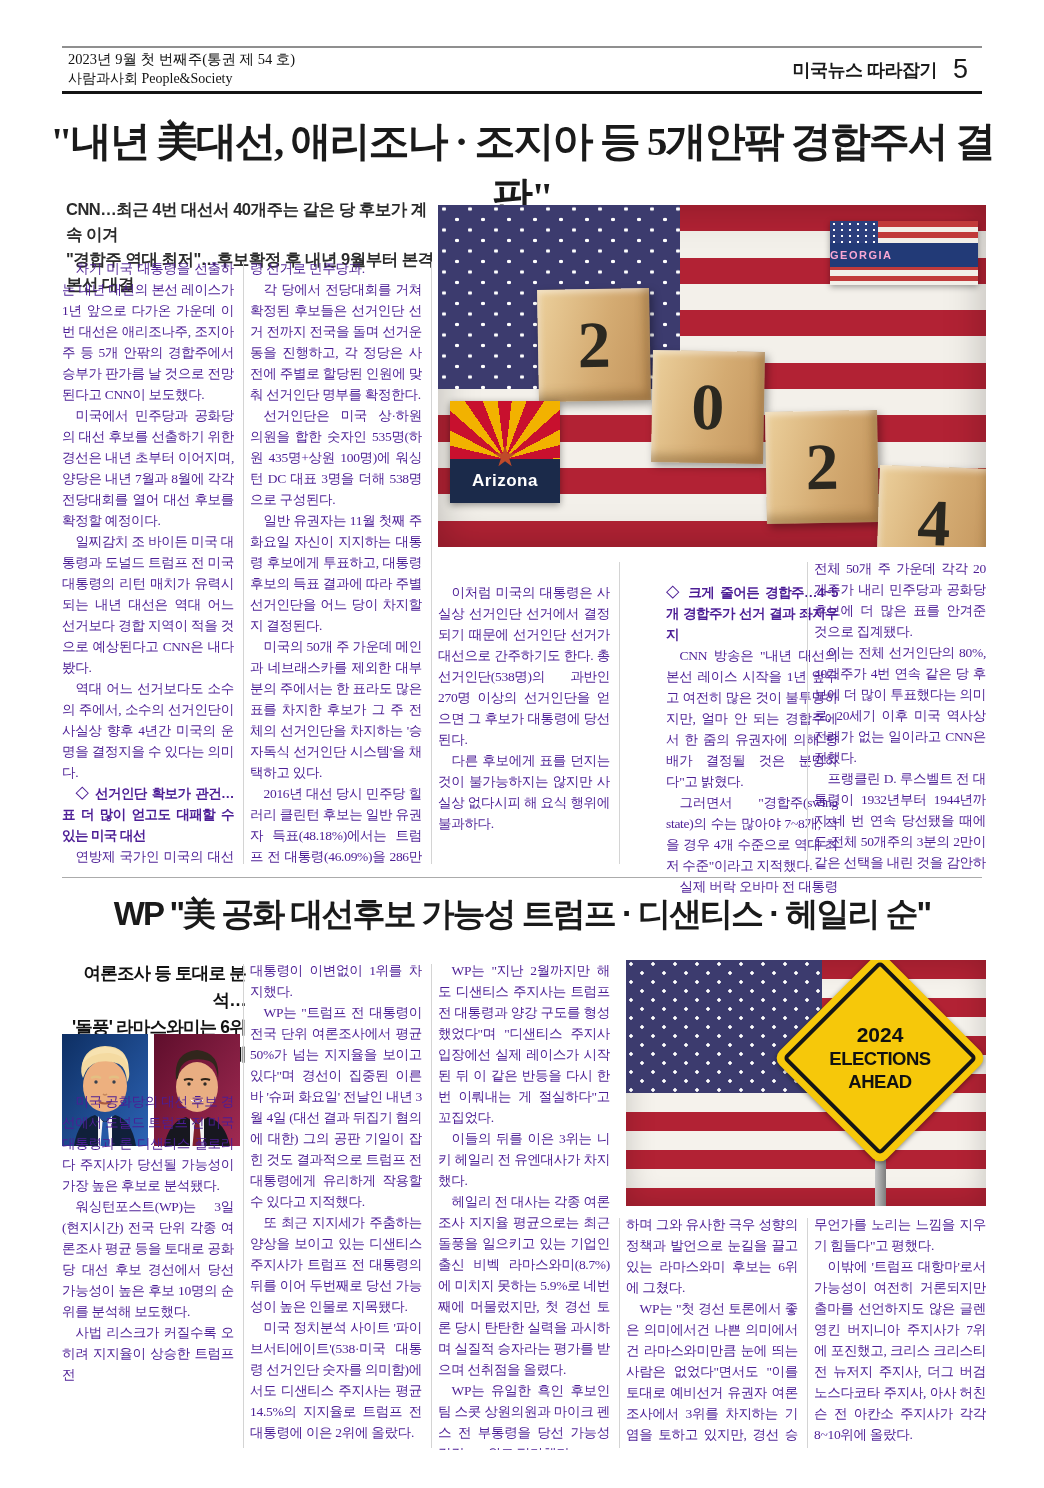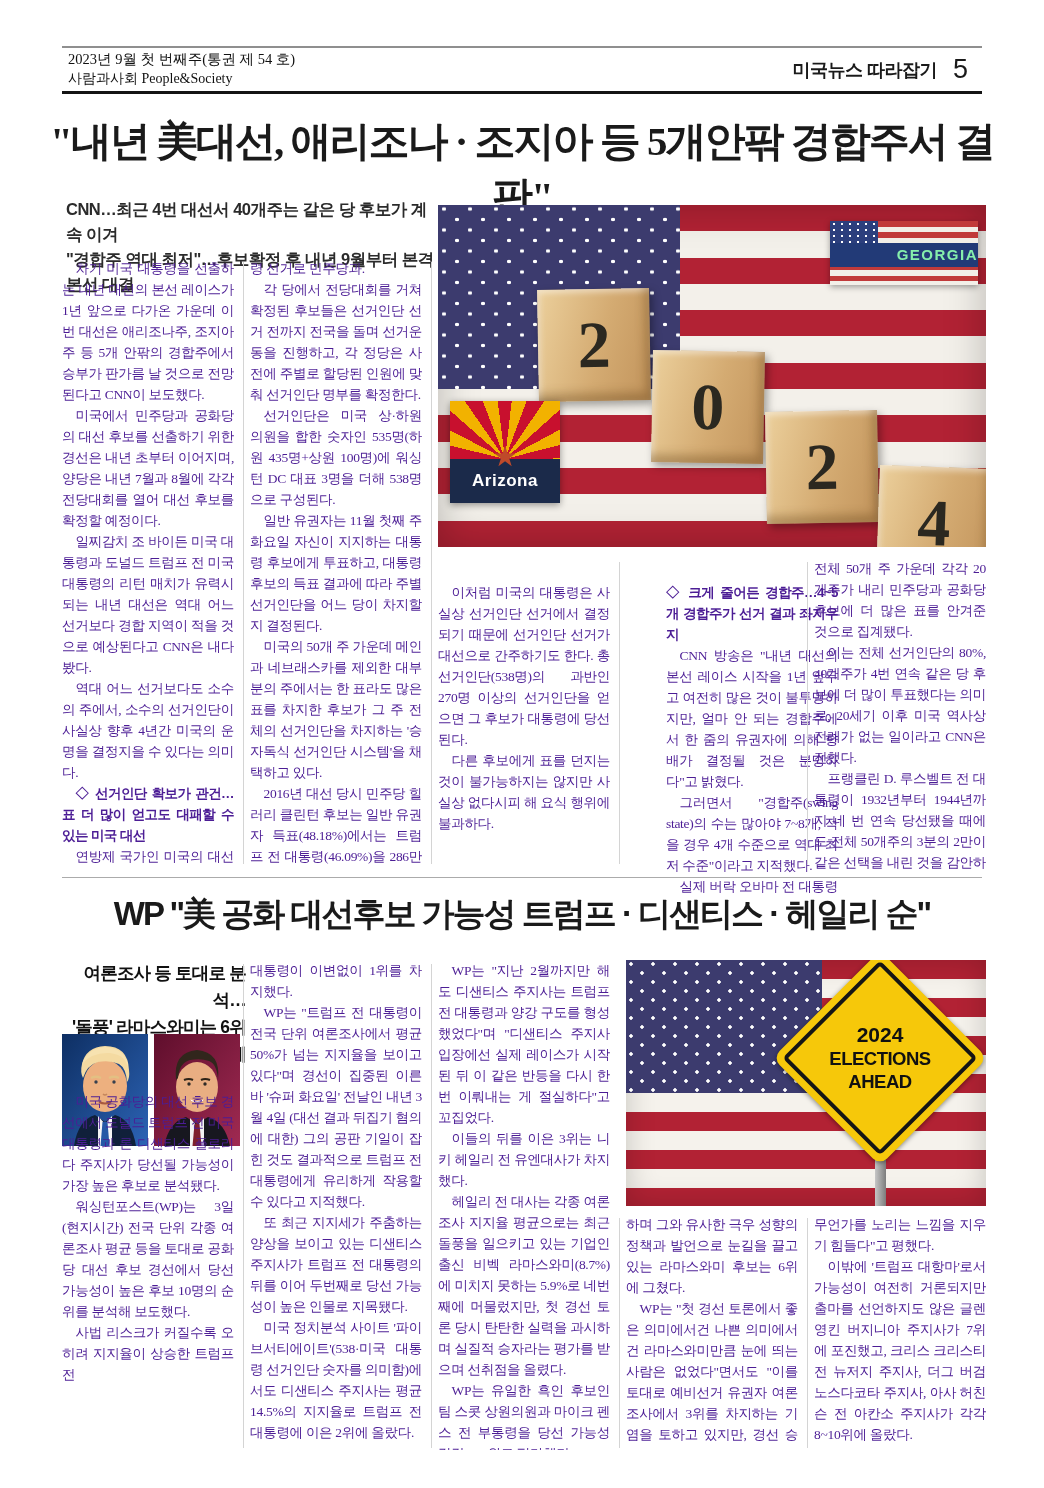--- a/index.html
+++ b/index.html
@@ -57,23 +57,23 @@
   #blk1{left:100px;top:84px;transform:rotate(-1deg);}
   #blk2{left:214px;top:146px;transform:rotate(1deg);}
   #blk3{left:328px;top:206px;transform:rotate(-1deg);}
   #blk4{left:440px;top:262px;transform:rotate(2deg);}
 
   .georgia{position:absolute;right:8px;top:16px;width:148px;height:64px;
            background:repeating-linear-gradient(180deg,#c13a3a 0 5.5px,#f2efe8 5.5px 11px);
            box-shadow:0 2px 6px rgba(0,0,0,.35);}
   .georgia .gc{position:absolute;left:0;top:0;width:48px;height:22px;background-color:#2c3f7d;
                background-image:radial-gradient(circle,#fff 1px,transparent 1.3px);background-size:8px 6px;}
-  .georgia .gband{position:absolute;left:0;right:0;top:22px;height:24px;background:#223a77;color:#86efac;
-                  font-family:"Liberation Sans",sans-serif;font-weight:700;font-size:15px;
-                  letter-spacing:1.5px;text-align:right;line-height:24px;}
+  .georgia .gband{position:absolute;left:0;right:0;top:22px;height:24px;background:#223a77;color:#f9a8d4;
+                  font-family:"Liberation Sans",sans-serif;font-weight:700;font-size:11px;
+                  letter-spacing:1.5px;text-align:left;line-height:24px;}
 
   .arizona{position:absolute;left:12px;top:196px;width:110px;height:102px;box-shadow:0 2px 7px rgba(0,0,0,.4);}
   .az-flag{position:relative;height:58px;
            background:repeating-conic-gradient(from 270deg at 50% 100%,#c8102e 0 13.8deg,#f2b200 13.8deg 27.6deg);}
   .az-star{position:absolute;left:50%;top:100%;transform:translate(-50%,-58%);color:#bf4a2a;font-size:28px;line-height:1;}
   .az-label{height:44px;background:#1b2a4a;color:#fff;font-family:"Liberation Sans",sans-serif;
             font-weight:700;font-size:17px;display:flex;align-items:center;justify-content:center;letter-spacing:0.5px;}
 
   
   .a2-headline{position:absolute;left:40px;top:892px;width:964px;text-align:center;

